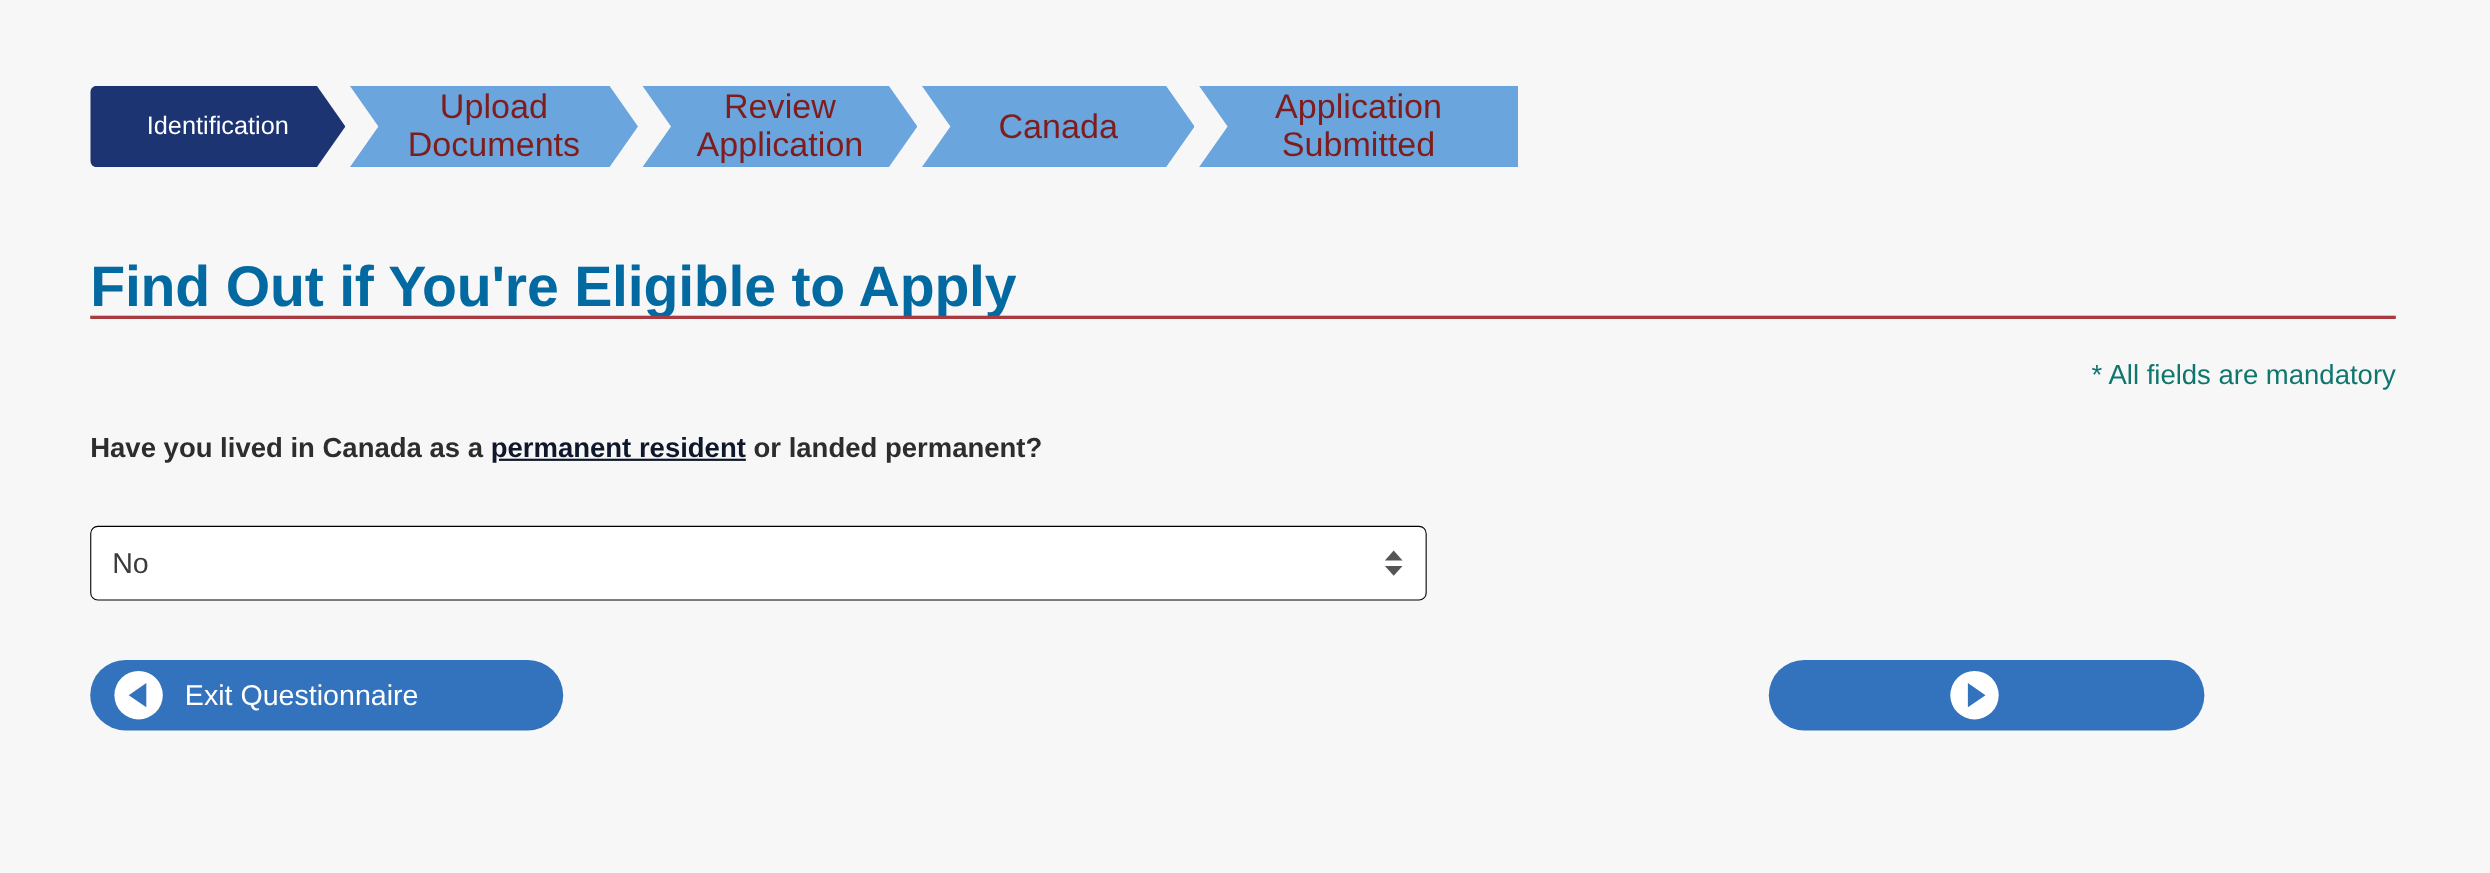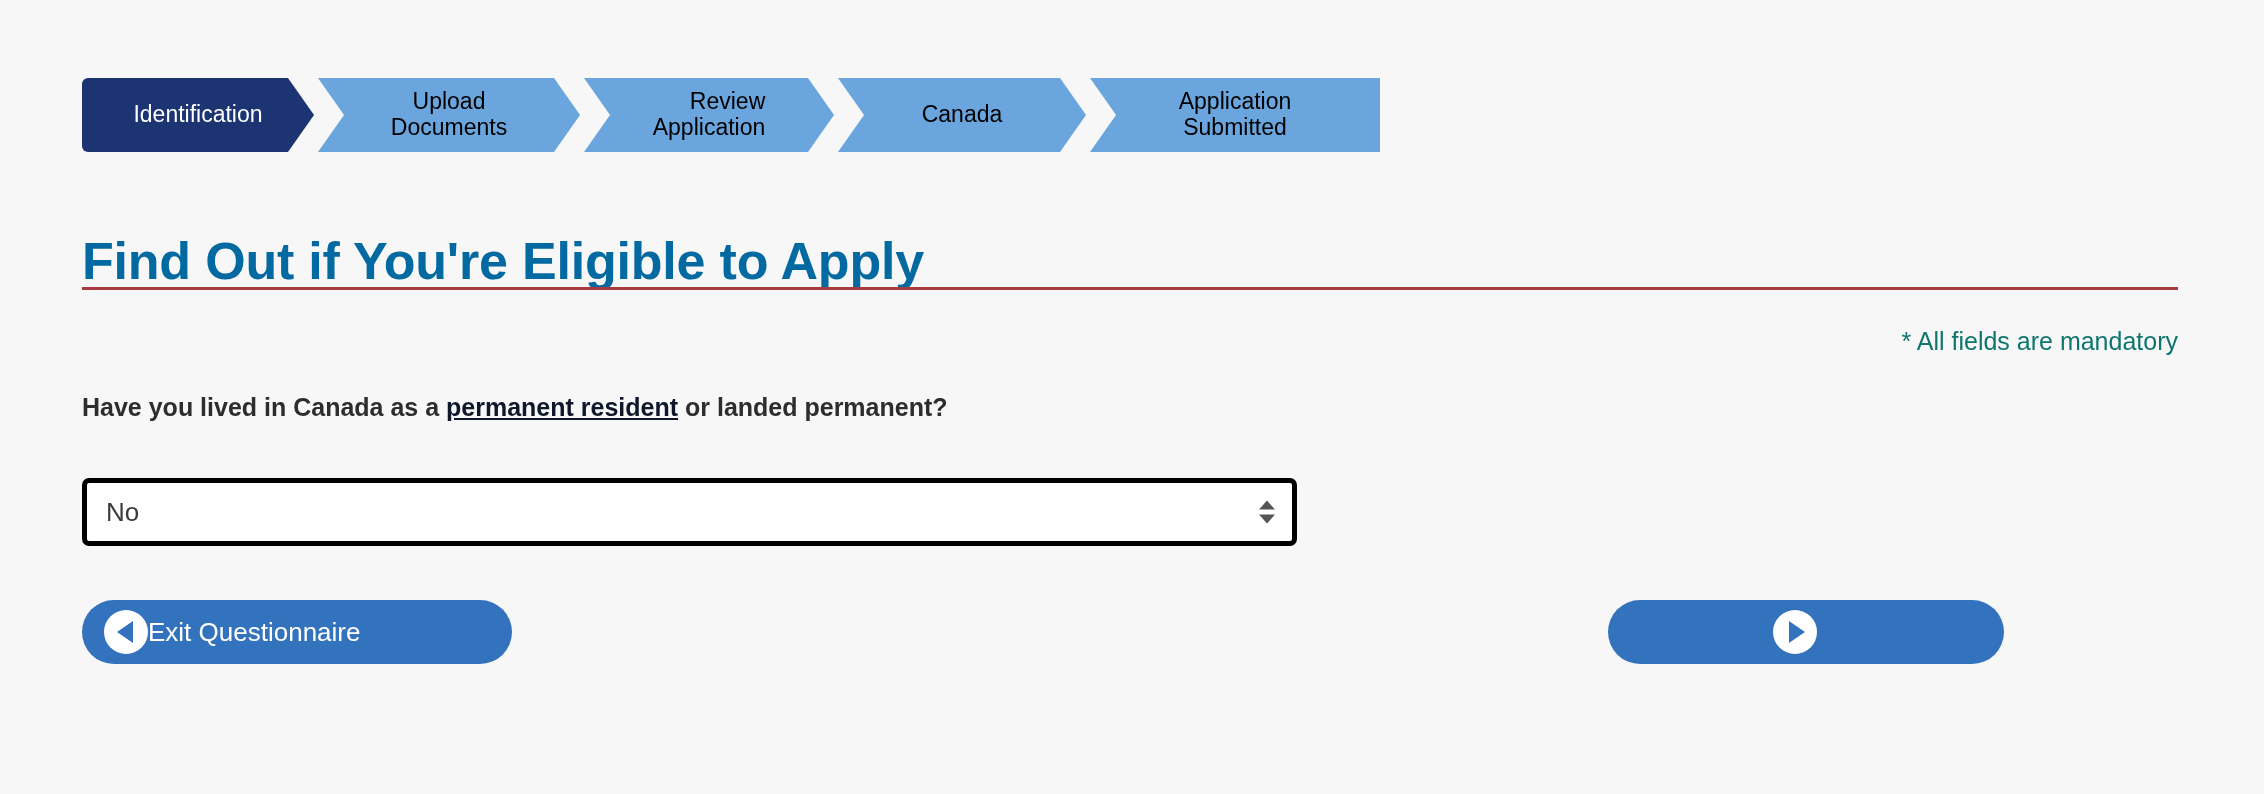--- a/index.html
+++ b/index.html
@@ -34,22 +34,22 @@
     align-items: stretch;
     height: 74px;
   }
   .step {
     position: relative;
     height: 74px;
     display: flex;
     align-items: center;
     justify-content: center;
     box-sizing: border-box;
-    color: #000000;
-    font-size: 23px;
+    color: #7f1d1d;
+    font-size: 31px;
     line-height: 1.12;
     text-align: center;
     background: #6aa5dd;
     margin-right: 4px;
   }
   .step .lbl {
     position: relative;
     z-index: 2;
     padding: 0 6px;
     white-space: pre-line;
@@ -66,21 +66,21 @@
     clip-path: polygon(0 0, calc(100% - 26px) 0, 100% 50%, calc(100% - 26px) 100%, 0 100%);
     font-size: 23px;
   }
   
   .step.last {
     clip-path: polygon(0 0, 100% 0, 100% 100%, 0 100%, 26px 50%);
   }
 
   .step-w0 { width: 232px; }
   .step-w1 { width: 262px; }
-  .step-w2 { width: 250px; text-align: right; }
+  .step-w2 { width: 250px; }
   .step-w3 { width: 248px; }
   .step-w4 { width: 290px; }
 
   
   .page-title {
     position: absolute;
     left: 82px;
     top: 196px;
     font-size: 52px;
     font-weight: bold;
@@ -129,21 +129,21 @@
     left: 82px;
     top: 478px;
     width: 1215px;
     height: 68px;
   }
   .select-box {
     position: absolute;
     inset: 0;
     box-sizing: border-box;
     background: #ffffff;
-    border: 5px solid #000000;
+    border: 1px solid #000000;
     border-radius: 7px;
     display: flex;
     align-items: center;
     padding-left: 19px;
     font-size: 26px;
     color: #3b3b3b;
   }
   .stepper {
     position: absolute;
     right: 22px;
@@ -182,21 +182,21 @@
     cursor: pointer;
     padding: 0;
   }
   .btn-exit {
     left: 82px;
     top: 600px;
     width: 430px;
     justify-content: flex-start;
     padding-left: 22px;
   }
-  .btn-exit .btxt { }
+  .btn-exit .btxt { margin-left: 20px; }
   .btn-next {
     left: 1608px;
     top: 600px;
     width: 396px;
     justify-content: center;
     position: absolute;
   }
   .btn-next .btxt {
     flex: 1;
     text-align: center;

